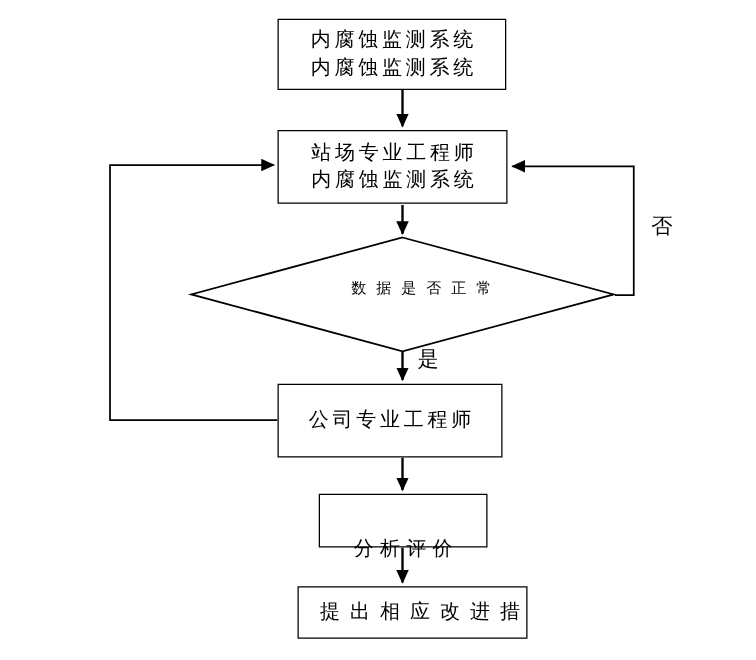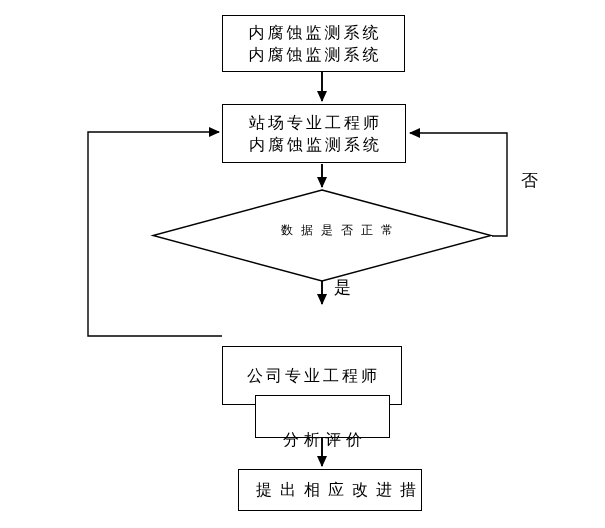--- a/index.html
+++ b/index.html
@@ -79,21 +79,21 @@
   </div>
 
   <div class="diamond-label" style="left:162px; top:191px; width:350px; height:78px;">
     <span class="ls8">数据是否正常</span>
   </div>
 
   <div class="branch-label" style="left:334px; top:279px;">是</div>
 
   <div class="branch-label" style="left:521px; top:172px;">否</div>
 
-  <div class="node" style="left:222px; top:307px; width:180px; height:59px;margin-top:39px;">
+  <div class="node" style="left:222px; top:307px; width:180px; height:59px;">
     <div class="ln">公司专业工程师</div>
   </div>
 
   <div class="node" style="left:255px; top:395px; width:135px; height:43px;">
     <div class="ls5">分析评价</div>
   </div>
 
   <div class="node" style="left:238px; top:469px; width:184px; height:42px;padding-left:12px;">
     <div class="ls8">提出相应改进措</div>
   </div>

